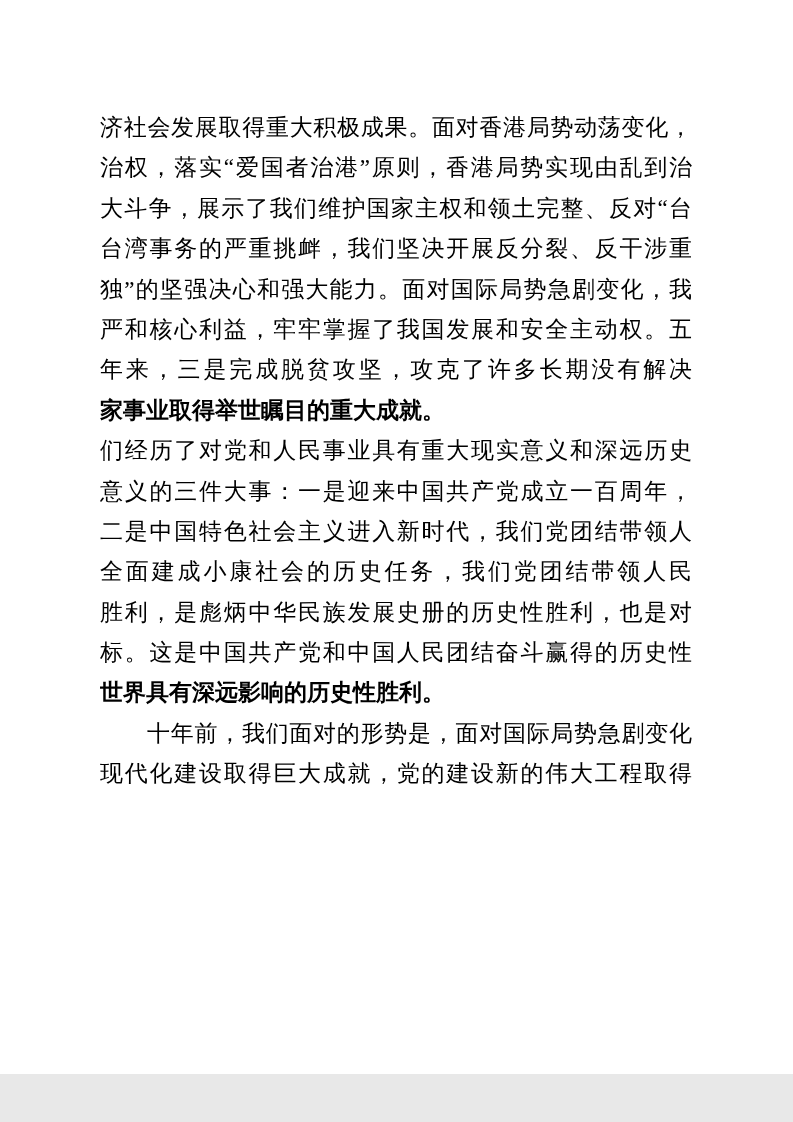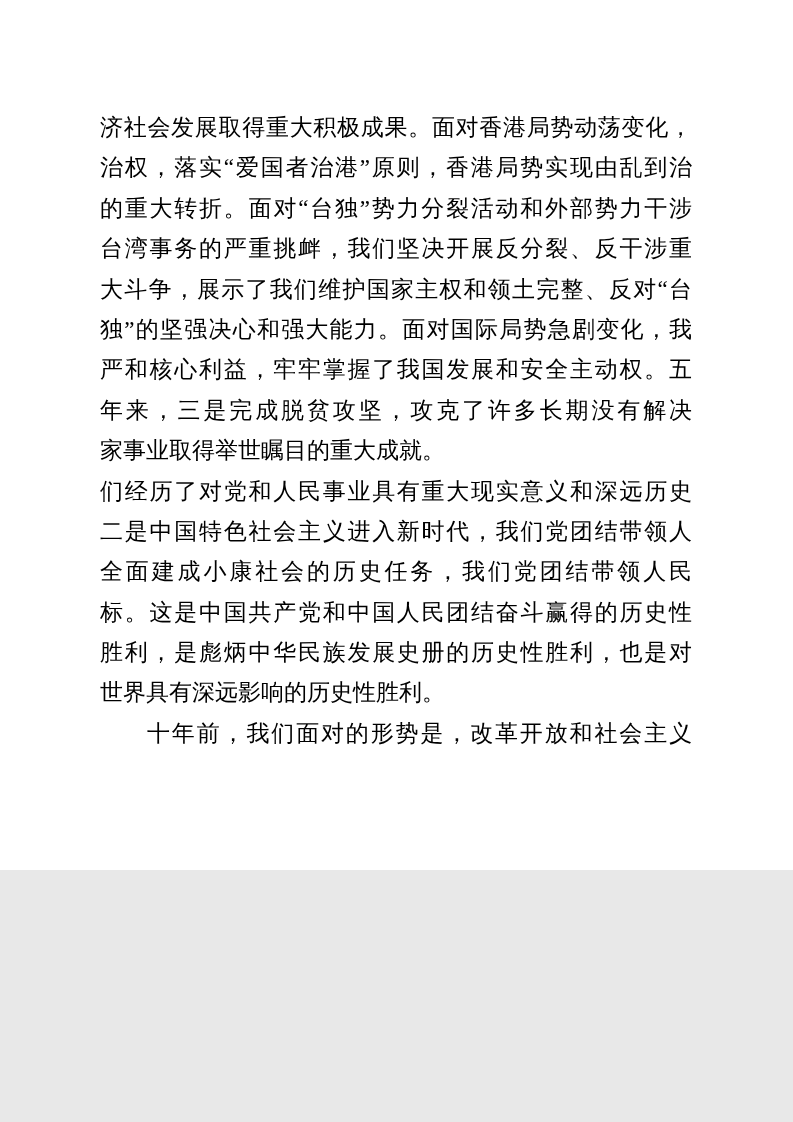--- a/index.html
+++ b/index.html
@@ -3,21 +3,21 @@
 <meta charset="utf-8">
 <style>
   html, body {
     margin: 0;
     padding: 0;
     background: #e8e8e8;
   }
   .page {
     position: relative;
     width: 793px;
-    height: 870px;
+    height: 1074px;
     margin: 0 auto;
     background: #ffffff;
     overflow: hidden;
     font-family: "Liberation Serif", "DejaVu Serif", serif;
   }
   .text-block {
     position: absolute;
     left: 100px;
     top: 108px;
     width: 592px;
@@ -37,43 +37,45 @@
     letter-spacing: 0;
     white-space: normal;
     overflow: hidden;
     font-weight: 500;
   }
   .line.indent {
     text-indent: 47px;
   }
   .line.flush {
     text-align-last: left;
+    font-weight: bold;
   }
 </style>
 </head>
 <body>
 
 <div class="page">
   <div class="text-block" style="color: rgb(0, 0, 0);">
       <div class="para">
         <div class="line">济社会发展取得重大积极成果。面对香港局势动荡变化，</div>
         <div class="line">治权，落实“爱国者治港”原则，香港局势实现由乱到治</div>
-        <div class="line">的重大转折。面对“台独”势力分裂活动和外部势力干涉</div>
+        <div class="line">大斗争，展示了我们维护国家主权和领土完整、反对“台</div>
         <div class="line">台湾事务的严重挑衅，我们坚决开展反分裂、反干涉重</div>
-        <div class="line">大斗争，展示了我们维护国家主权和领土完整、反对“台</div>
         <div class="line">独”的坚强决心和强大能力。面对国际局势急剧变化，我</div>
         <div class="line">严和核心利益，牢牢掌握了我国发展和安全主动权。五</div>
         <div class="line">年来，三是完成脱贫攻坚，攻克了许多长期没有解决</div>
         <div class="line flush">家事业取得举世瞩目的重大成就。</div>
       </div>
       <div class="para">
         <div class="line">们经历了对党和人民事业具有重大现实意义和深远历史</div>
+        <div class="line">意义的三件大事：一是迎来中国共产党成立一百周年，</div>
         <div class="line">二是中国特色社会主义进入新时代，我们党团结带领人民、</div>
         <div class="line">全面建成小康社会的历史任务，我们党团结带领人民</div>
+        <div class="line">胜利，是彪炳中华民族发展史册的历史性胜利，也是对</div>
         <div class="line">标。这是中国共产党和中国人民团结奋斗赢得的历史性</div>
-        <div class="line">胜利，是彪炳中华民族发展史册的历史性胜利，也是对</div>
         <div class="line flush">世界具有深远影响的历史性胜利。</div>
       </div>
       <div class="para">
-        <div class="line indent">十年前，我们面对的形势是，改革开放和社会主义</div>
+        <div class="line indent">十年前，我们面对的形势是，面对国际局势急剧变化</div>
+        <div class="line">现代化建设取得巨大成就，党的建设新的伟大工程取得</div>
       </div>
     </div>
 </div>
 
 </body></html>

